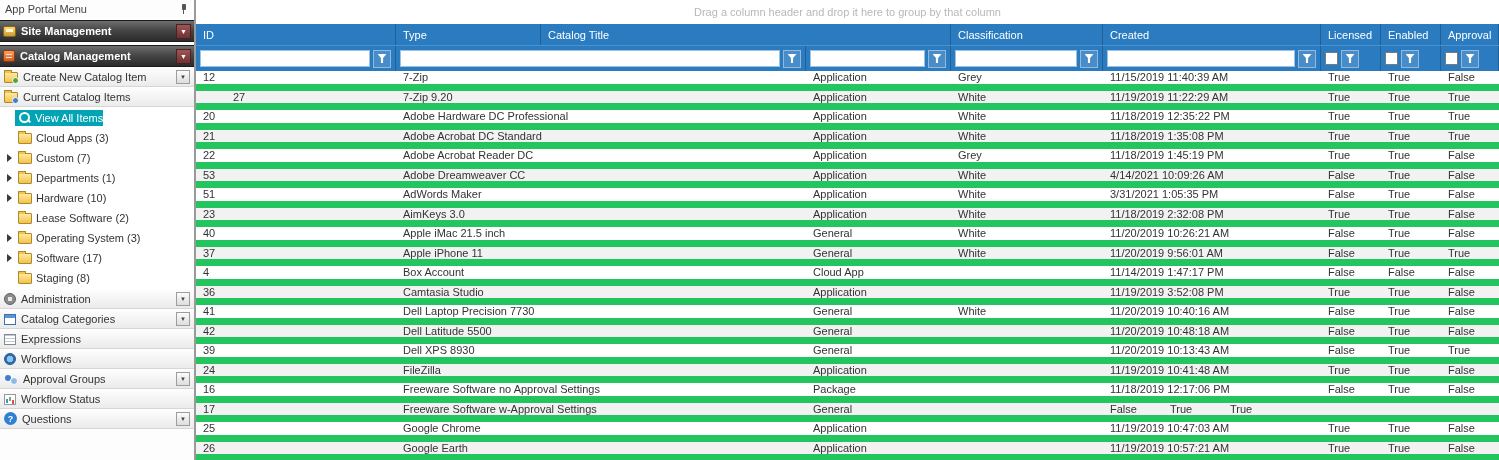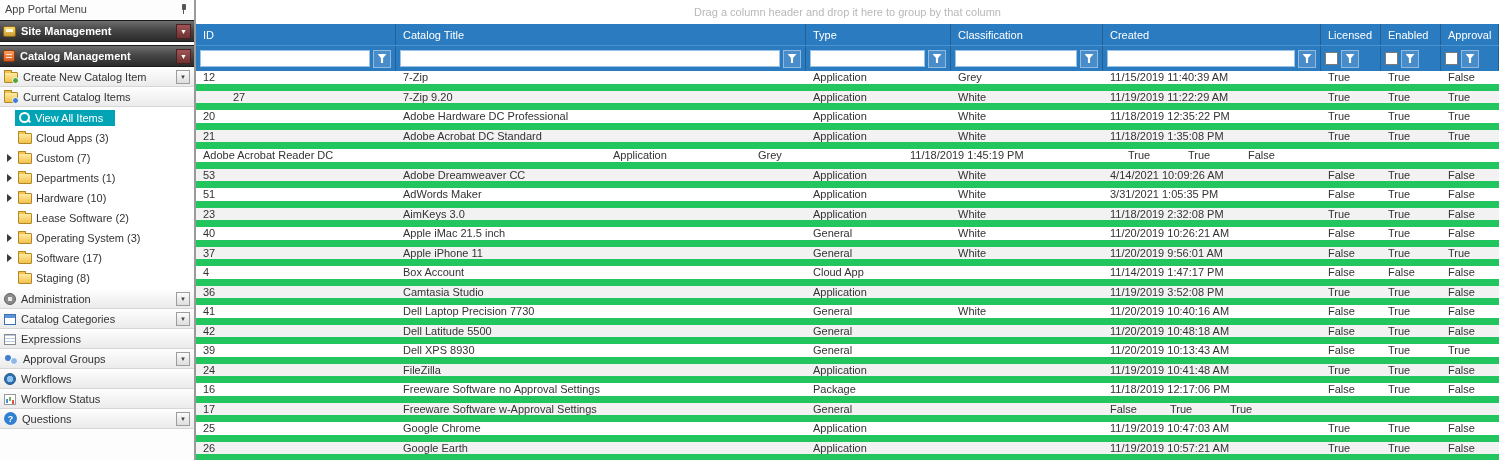--- a/index.html
+++ b/index.html
@@ -54,21 +54,21 @@
   }
   .nav-drop::before { content:"▼"; font-size:6px; }
 
   .tree { background:#fff; padding:1px 0; }
   .tree-item { height:20px; display:flex; align-items:center; padding-left:7px; cursor:pointer; }
   .expand-arrow {
     width:0; height:0; flex:none; margin-right:3px;
     border-left:5px solid #3a3a3a; border-top:4px solid transparent; border-bottom:4px solid transparent;
   }
   .arrow-placeholder { width:5px; height:8px; flex:none; margin-right:3px; }
-  .sel-wrap { display:flex; align-items:center; gap:4px; padding:1px 12px 2px 3px; }
+  .sel-wrap { display:flex; align-items:center; gap:4px; padding:1px 0 2px 3px; }
   .sel-wrap.selected { background:var(--sel,#00a4b4); color:#fff; }
 
   
   .icon { width:14px; height:13px; display:inline-block; position:relative; flex:none; }
   .icon-folder, .icon-items-folder, .icon-new-item {
     width:14px; height:11px; margin-top:2px;
     background:linear-gradient(#ffe9a0,#f2c24a);
     border:1px solid #b0882a; border-radius:1px;
   }
   .icon-folder::before, .icon-items-folder::before, .icon-new-item::before {
@@ -235,50 +235,50 @@
         <span class="nav-label">Catalog Categories</span>
         <span class="spacer"></span>
         <span class="nav-drop"></span>
       </div>
       <div class="nav-item">
         <span class="icon icon-expressions"></span>
         <span class="nav-label">Expressions</span>
         <span class="spacer"></span>
       </div>
       <div class="nav-item">
+        <span class="icon icon-workflows"></span>
+        <span class="nav-label">Workflows</span>
+        <span class="spacer"></span>
+      </div>
+      <div class="nav-item">
         <span class="icon icon-approval-groups"></span>
         <span class="nav-label">Approval Groups</span>
         <span class="spacer"></span>
         <span class="nav-drop"></span>
-      </div>
-      <div class="nav-item">
-        <span class="icon icon-workflows"></span>
-        <span class="nav-label">Workflows</span>
-        <span class="spacer"></span>
       </div>
       <div class="nav-item">
         <span class="icon icon-workflow-status"></span>
         <span class="nav-label">Workflow Status</span>
         <span class="spacer"></span>
       </div>
       <div class="nav-item">
         <span class="icon icon-questions"></span>
         <span class="nav-label">Questions</span>
         <span class="spacer"></span>
         <span class="nav-drop"></span>
       </div>
     </div>
 </div>
 
 <div class="main">
   <div class="group-hint">Drag a column header and drop it here to group by that column</div>
   <div class="grid-header-row" id="gridHeader">
       <div class="gh-cell" style="width: 200px;">ID</div>
+      <div class="gh-cell" style="width: 145px;">Type</div>
       <div class="gh-cell" style="width: 410px;">Catalog Title</div>
-      <div class="gh-cell" style="width: 145px;">Type</div>
       <div class="gh-cell" style="width: 152px;">Classification</div>
       <div class="gh-cell" style="width: 218px;">Created</div>
       <div class="gh-cell" style="width: 60px;">Licensed</div>
       <div class="gh-cell" style="width: 60px;">Enabled</div>
       <div class="gh-cell" style="width: 58px;">Approval</div>
     </div>
   <div class="filter-row" id="filterRow">
       <div class="f-cell" style="width: 200px;">
         <input type="text" class="f-input" placeholder="" style="">
         <span class="f-btn">
@@ -363,20 +363,21 @@
         <div class="g-cell" style="width: 200px;">21</div>
         <div class="g-cell" style="width: 410px;">Adobe Acrobat DC Standard</div>
         <div class="g-cell" style="width: 145px;">Application</div>
         <div class="g-cell" style="width: 152px;">White</div>
         <div class="g-cell" style="width: 218px;">11/18/2019 1:35:08 PM</div>
         <div class="g-cell" style="width: 60px;">True</div>
         <div class="g-cell" style="width: 60px;">True</div>
         <div class="g-cell" style="width: 58px;">True</div>
       </div>
       <div class="g-row">
+        <div class="g-cell" style="width: 200px;">22</div>
         <div class="g-cell" style="width: 410px;">Adobe Acrobat Reader DC</div>
         <div class="g-cell" style="width: 145px;">Application</div>
         <div class="g-cell" style="width: 152px;">Grey</div>
         <div class="g-cell" style="width: 218px;">11/18/2019 1:45:19 PM</div>
         <div class="g-cell" style="width: 60px;">True</div>
         <div class="g-cell" style="width: 60px;">True</div>
         <div class="g-cell" style="width: 58px;">False</div>
       </div>
       <div class="g-row">
         <div class="g-cell" style="width: 200px;">53</div>

